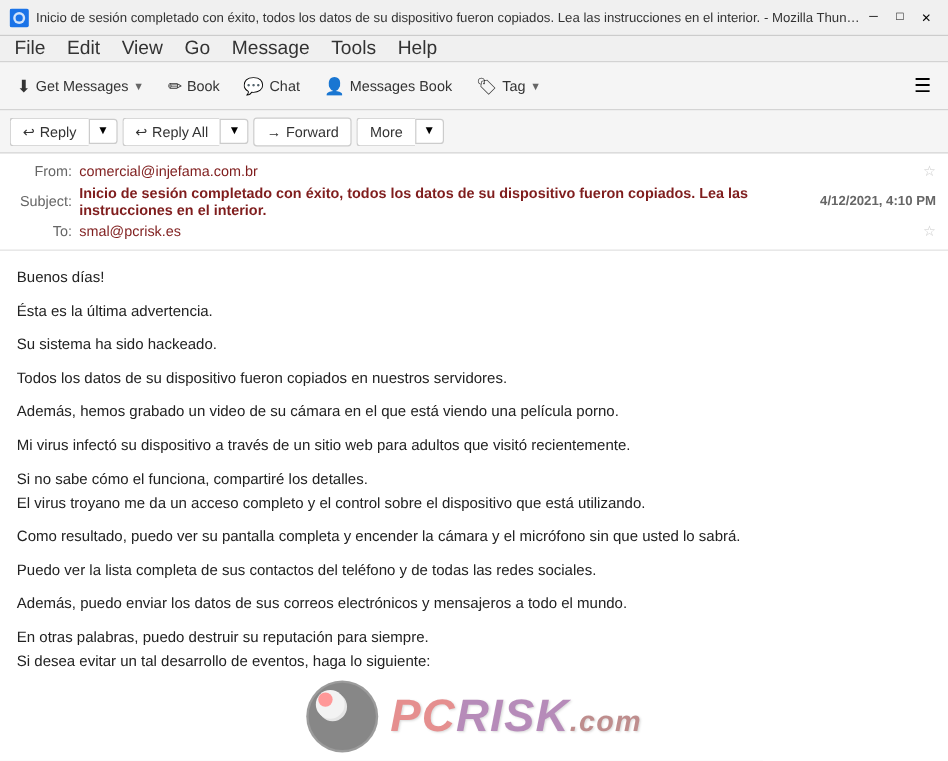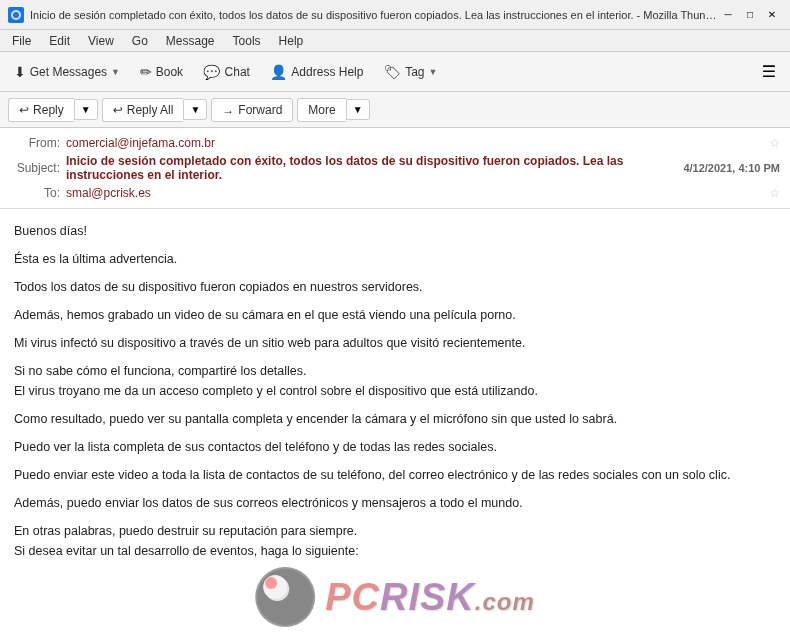--- a/index.html
+++ b/index.html
@@ -54,21 +54,21 @@
       background: #f0f0f0;
       height: 22px;
       display: flex;
       align-items: center;
       padding: 0 4px;
       border-bottom: 1px solid #ccc;
       gap: 2px;
     }
     .menu-item {
       padding: 2px 8px;
-      font-size: 12px;
+      font-size: 16px;
       color: #333;
       cursor: pointer;
       border-radius: 2px;
     }
 
     
     .toolbar {
       background: #f5f5f5;
       height: 40px;
       display: flex;
@@ -302,21 +302,21 @@
   <button class="toolbar-btn">
     <span class="icon">✏</span>
     <span>Book</span>
   </button>
   <button class="toolbar-btn">
     <span class="icon">💬</span>
     <span>Chat</span>
   </button>
   <button class="toolbar-btn">
     <span class="icon">👤</span>
-    <span>Address Help</span>
+    <span>Messages Book</span>
   </button>
   <button class="toolbar-btn">
     <span class="icon">🏷</span>
     <span>Tag</span>
     <span class="toolbar-dropdown-arrow">▼</span>
   </button>
   <div class="toolbar-spacer"></div>
   <div class="hamburger-btn">☰</div>
 </div>
 
@@ -364,28 +364,28 @@
     <span class="star-icon">☆</span>
   </div>
 </div>
 
 <div class="main-content">
   <div class="email-body-container">
     <div class="email-body">
 
     <p style="white-space: pre-line;">Buenos días!</p>
         <p style="white-space: pre-line;">Ésta es la última advertencia.</p>
+        <p style="white-space: pre-line;">Su sistema ha sido hackeado.</p>
         <p style="white-space: pre-line;">Todos los datos de su dispositivo fueron copiados en nuestros servidores.</p>
         <p style="white-space: pre-line;">Además, hemos grabado un video de su cámara en el que está viendo una película porno.</p>
         <p style="white-space: pre-line;">Mi virus infectó su dispositivo a través de un sitio web para adultos que visitó recientemente.</p>
         <p style="white-space: pre-line;">Si no sabe cómo el funciona, compartiré los detalles.
 El virus troyano me da un acceso completo y el control sobre el dispositivo que está utilizando.</p>
         <p style="white-space: pre-line;">Como resultado, puedo ver su pantalla completa y encender la cámara y el micrófono sin que usted lo sabrá.</p>
         <p style="white-space: pre-line;">Puedo ver la lista completa de sus contactos del teléfono y de todas las redes sociales.</p>
-        <p style="white-space: pre-line;">Puedo enviar este video a toda la lista de contactos de su teléfono, del correo electrónico y de las redes sociales con un solo clic.</p>
         <p style="white-space: pre-line;">Además, puedo enviar los datos de sus correos electrónicos y mensajeros a todo el mundo.</p>
         <p style="white-space: pre-line;">En otras palabras, puedo destruir su reputación para siempre.
 Si desea evitar un tal desarrollo de eventos, haga lo siguiente:</p>
       </div>
   </div>
 
   <div class="watermark">
     <div class="watermark-logo">
       <svg width="60" height="60" viewBox="0 0 60 60">
         <circle cx="30" cy="30" r="28" fill="#111"></circle>

